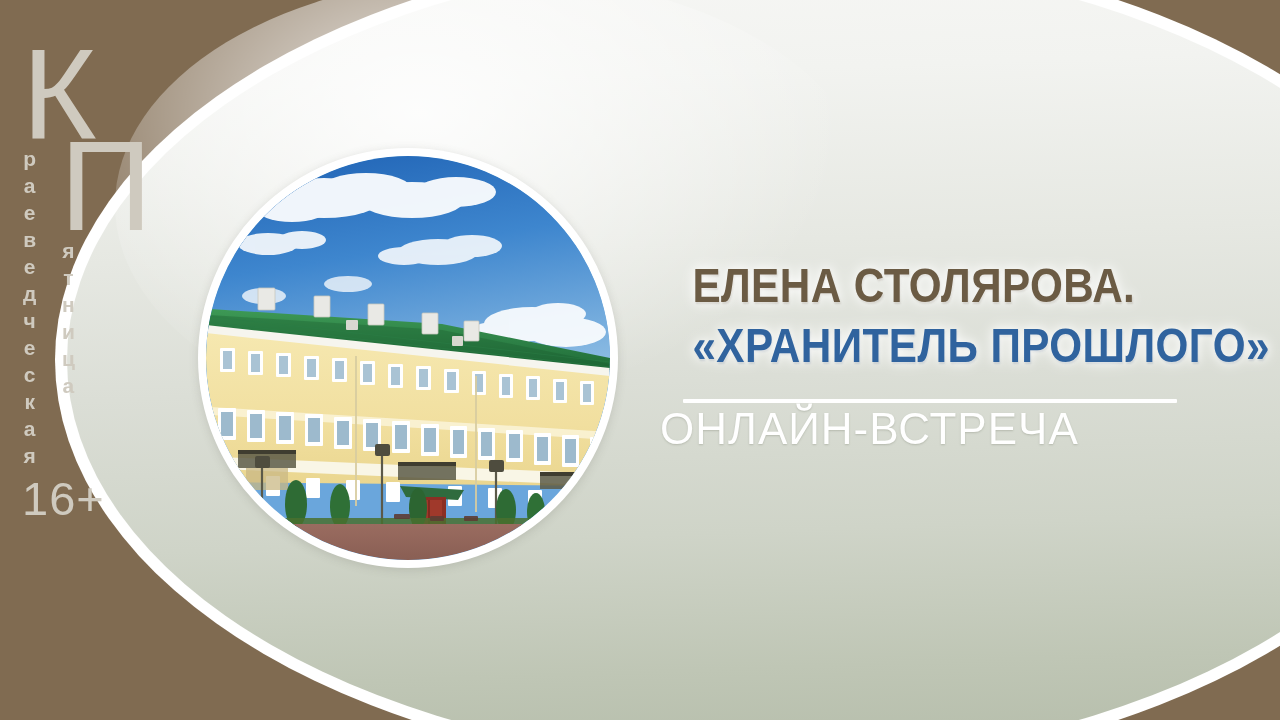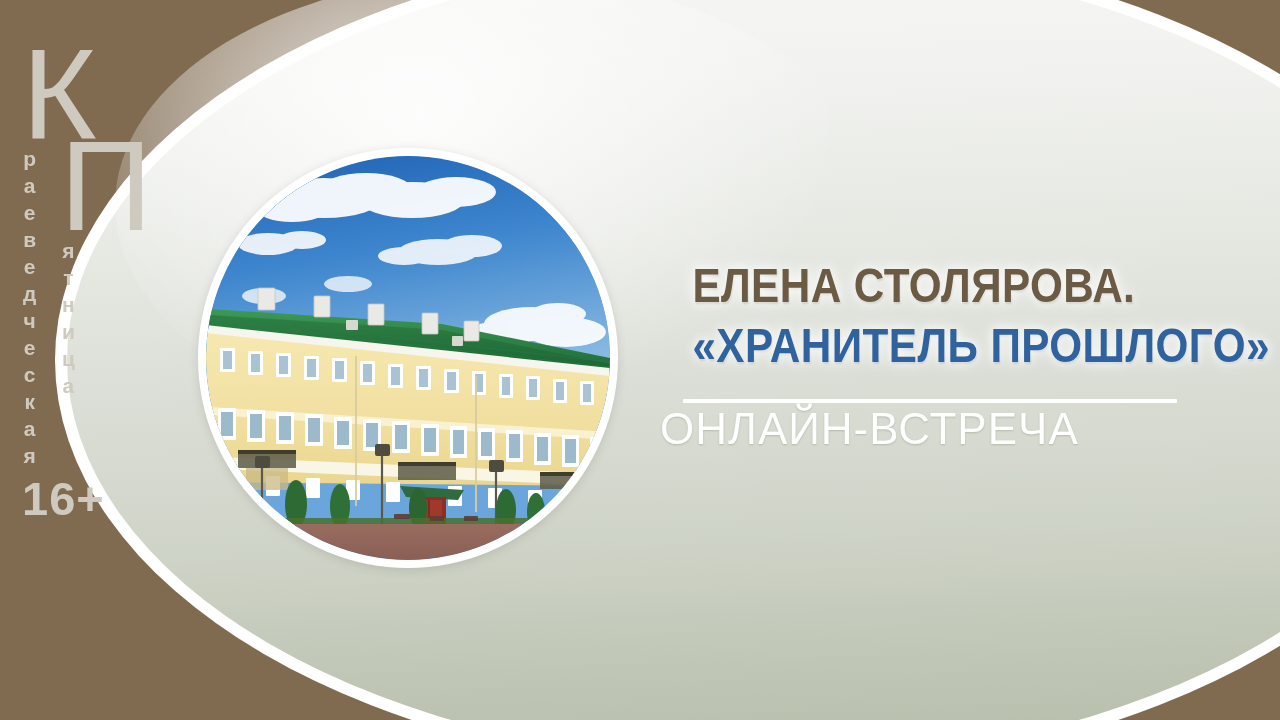--- a/index.html
+++ b/index.html
@@ -58,21 +58,21 @@
     position:absolute;
     display:flex; flex-direction:column; align-items:center;
     font-weight:bold; font-size:21px; line-height:27px;
   }
   .vstack.kraeved { left:23px; top:105px; }
   .vstack.pyatnitsa { left:62px; top:197px; }
   .vstack span { display:block; }
 
   .age-badge {
     position:absolute; left:22px; top:435px;
-    font-size:47px; line-height:47px; font-weight:700;
+    font-size:47px; line-height:47px; font-weight:400;
     color:#CFCABF; letter-spacing:1px;
   }
 
   
   .photo-ring {
     position:absolute; left:198px; top:148px; width:420px; height:420px;
     border-radius:50%;
     background:#FFFFFF;
     box-shadow:0 2px 10px rgba(90,90,80,.18);
   }

